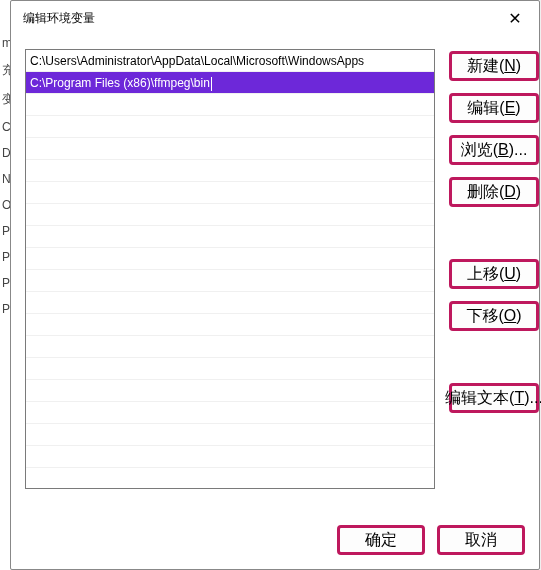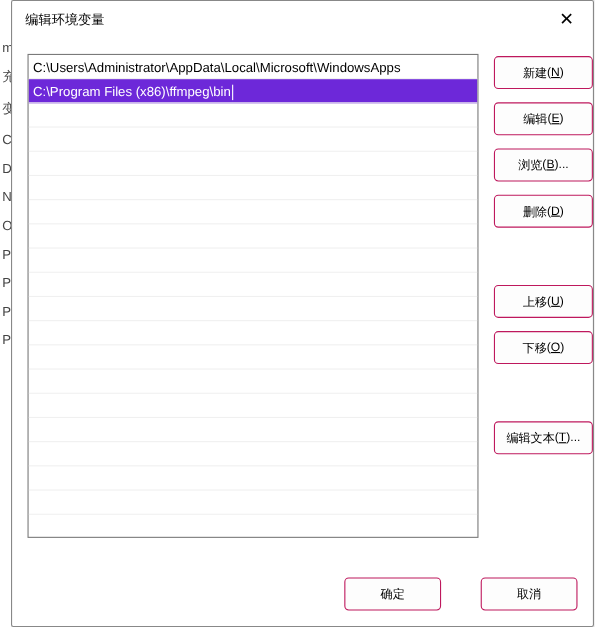--- a/index.html
+++ b/index.html
@@ -74,37 +74,37 @@
   }
   .sidebar {
     width: 90px;
     display: flex; flex-direction: column;
     gap: 12px;
     padding-top: 2px;
   }
   .sidebar .spacer { height: 28px; }
   .btn {
     height: 30px;
-    border: 1px solid #be185d;
+    border: 3px solid #be185d;
     border-radius: 4px;
     background: #fdfdfd;
     display: flex; align-items: center; justify-content: center;
-    font-size: 11px;
+    font-size: 16px;
     cursor: default;
     white-space: nowrap;
     padding: 0 4px;
   }
   .btn .mnemonic { text-decoration: underline; }
   .footer {
     height: 58px;
     display: flex; justify-content: flex-end; align-items: center;
     gap: 12px;
     padding: 0 14px;
   }
-  .footer .btn { width: 88px; height: 30px; margin-left: 24px; }
+  .footer .btn { width: 88px; height: 30px; }
 </style>
 </head>
 <body>
 
 <div class="bg-strip" id="bg-strip">
     <div>m</div>
     <div>充</div>
     <div>变</div>
     <div>C</div>
     <div>D</div>

